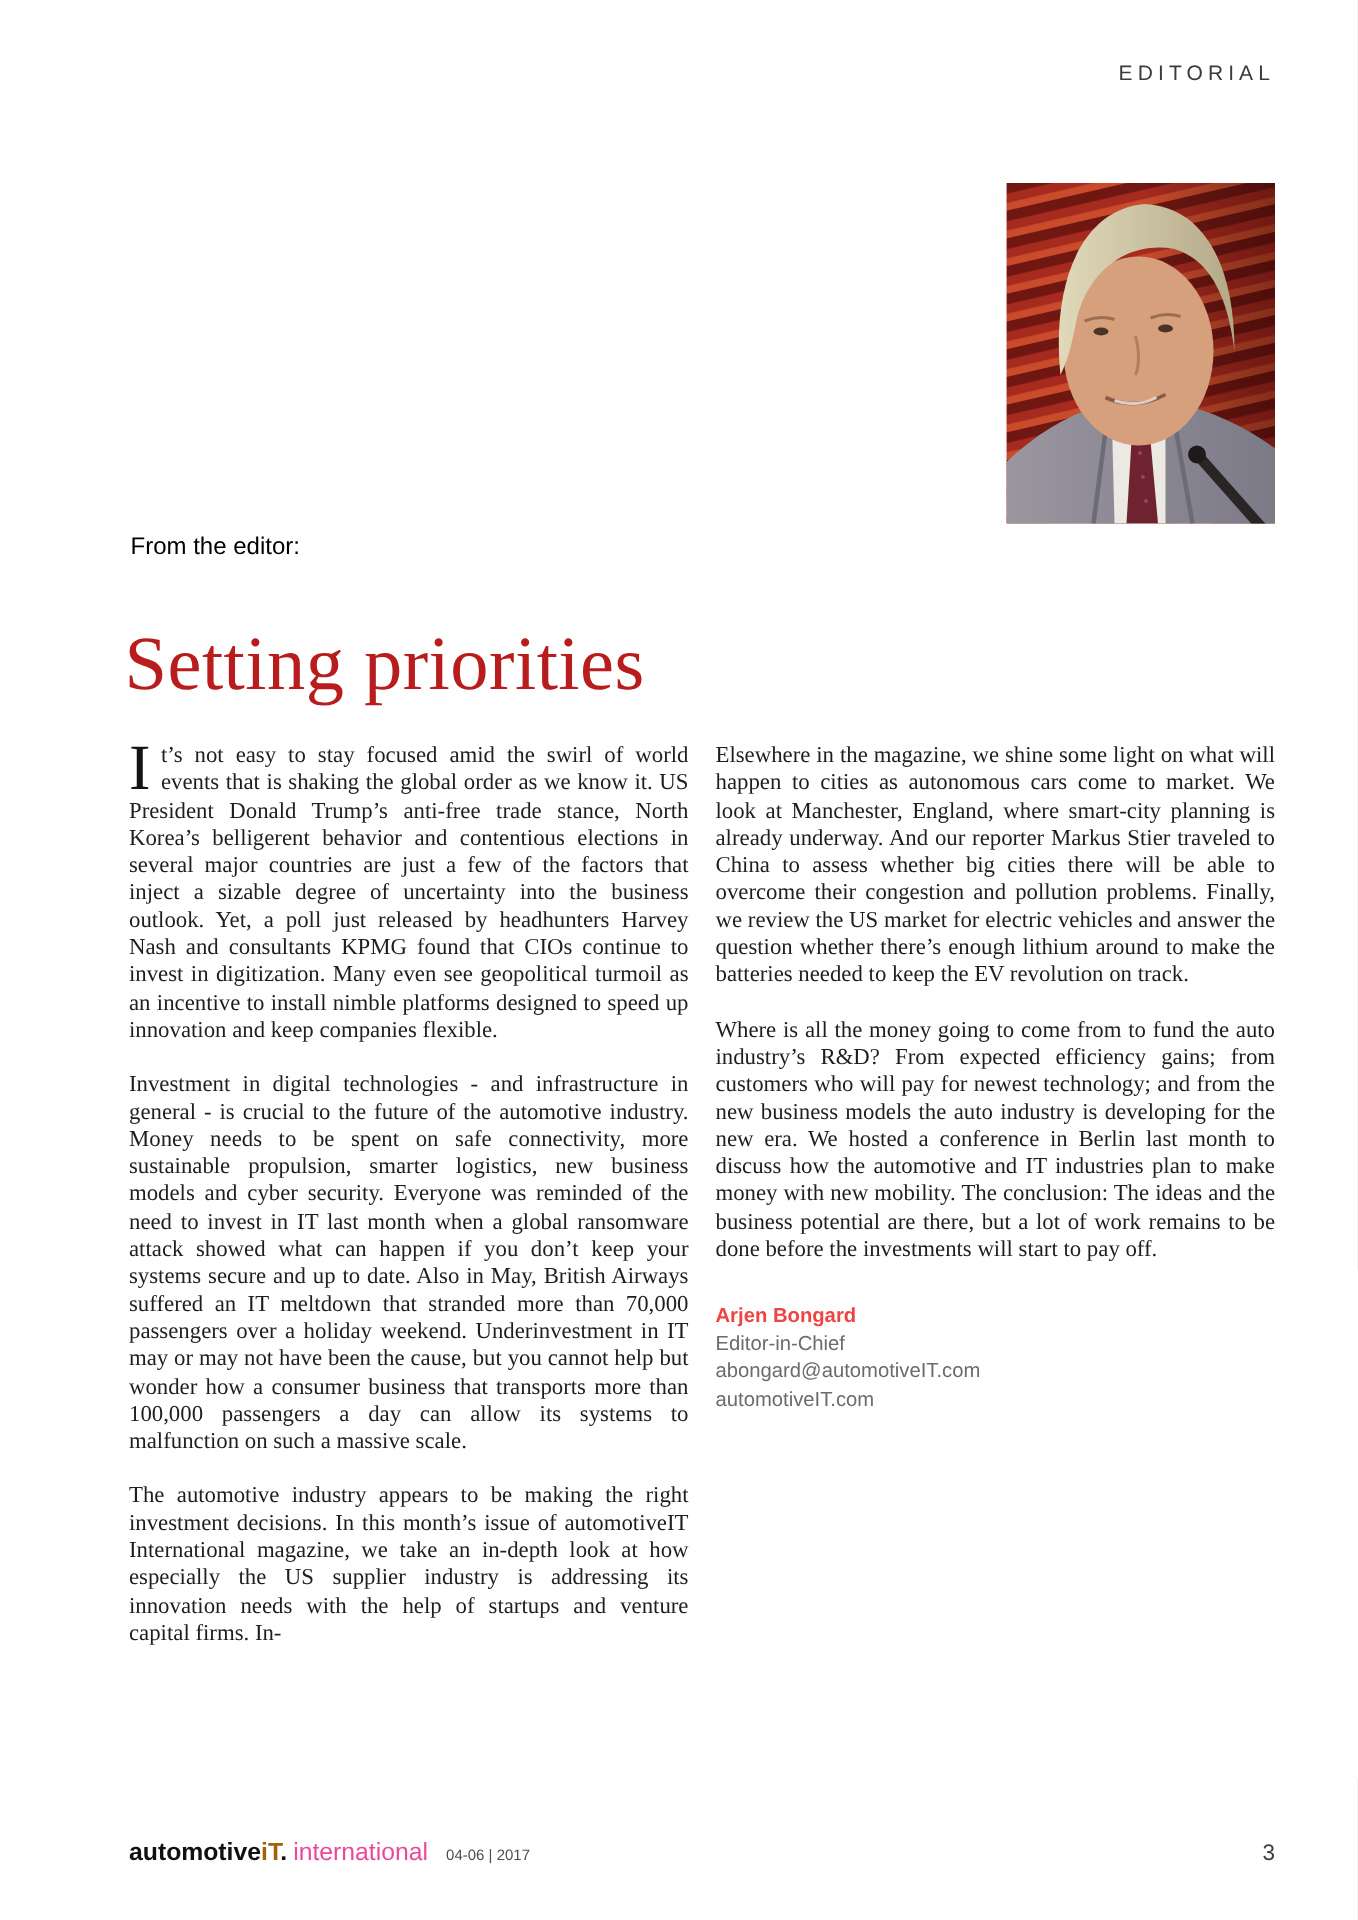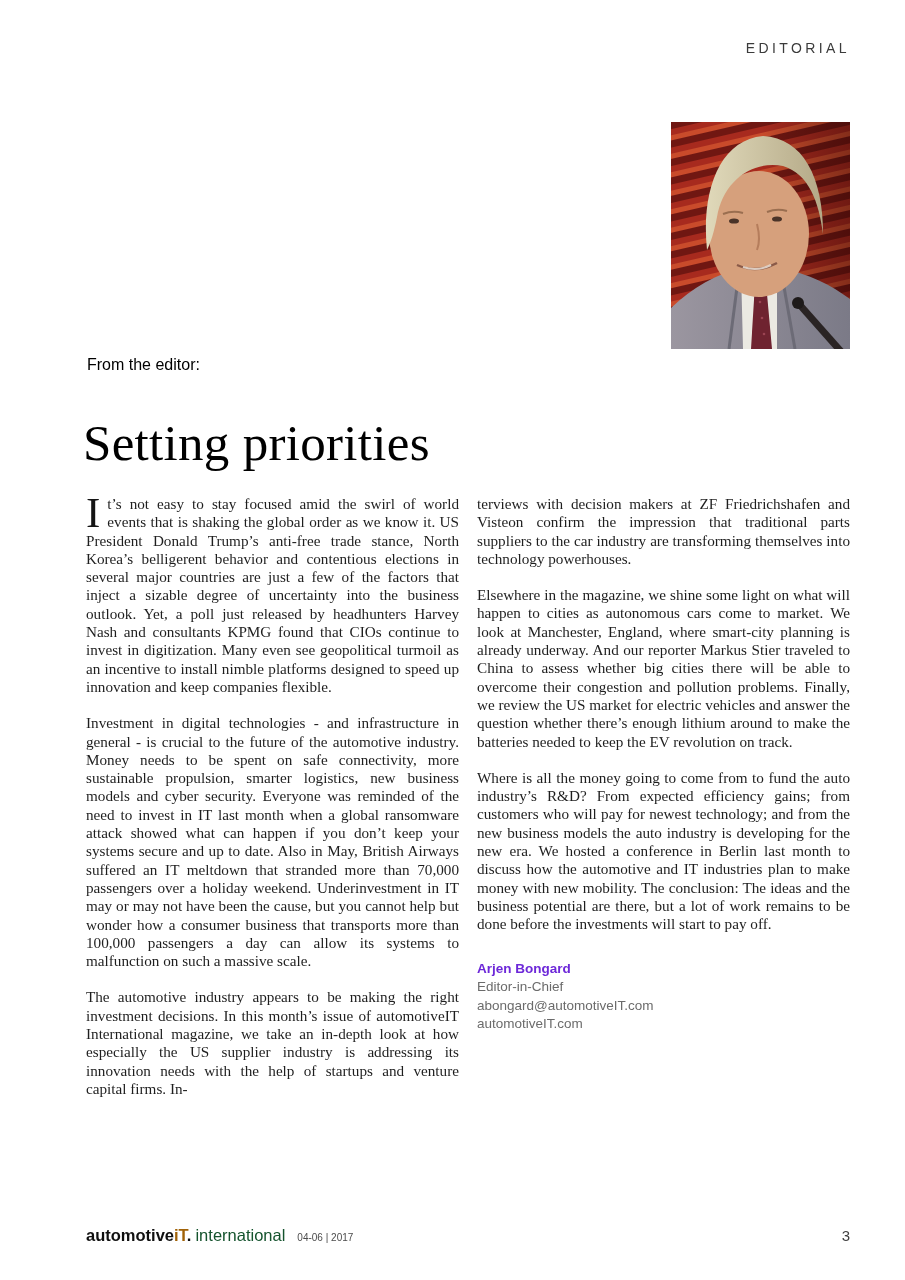--- a/index.html
+++ b/index.html
@@ -18,21 +18,21 @@
     display:block;
   }
   .eyebrow {
     position:absolute; left:87px; top:356px;
     font-family:"Liberation Sans", sans-serif;
     font-size:16px; color:#000000;
   }
   .headline {
     position:absolute; left:83px; top:381px;
     font-family:"Liberation Serif", serif;
-    font-size:51px; font-weight:400; color:#000000; letter-spacing:0.3px;
+    font-size:51px; font-weight:400; color:#b91c1c; letter-spacing:0.3px;
     line-height:1.1;
   }
   .columns {
     position:absolute; left:86px; top:495px; width:764px;
     display:flex; gap:18px;
   }
   .col { width:373px; }
   .col p {
     margin:0 0 18px 0;
     font-size:15.2px; line-height:18.3px;
@@ -43,28 +43,28 @@
     font-size:43px; line-height:34px;
     padding:1px 7px 0 0;
     color:#141414;
   }
   .signature {
     margin-top:26px;
     font-family:"Liberation Sans", sans-serif;
     font-size:13.5px; line-height:18.5px; color:#6b6b6b;
     text-align:left;
   }
-  .signature .name { font-weight:700; color:#6d28d9; }
+  .signature .name { font-weight:700; color:#ef4444; }
   .footer {
     position:absolute; left:86px; right:55px; top:1226px;
     display:flex; justify-content:space-between; align-items:baseline;
     font-family:"Liberation Sans", sans-serif;
   }
   .logo { font-size:16.5px; font-weight:700; color:#101010; white-space:nowrap; }
-  .logo .intl { font-weight:400; color:#14532d; margin-left:4px; }
+  .logo .intl { font-weight:400; color:#ec4899; margin-left:4px; }
   .issue { font-size:10px; font-weight:400; color:#4c4c4c; margin-left:12px; }
   .pagenum { font-size:15px; color:#3f3f3f; }
 </style>
 </head>
 <body>
 
 <div class="page">
 
   <div class="kicker">EDITORIAL</div>
 
@@ -124,21 +124,20 @@
 
   <h1 class="headline">Setting priorities</h1>
 
   <div class="columns">
     <div class="col">
       <p><span class="dropcap">I</span><span>t’s not easy to stay focused amid the swirl of world events that is shaking the global order as we know it. US President Donald Trump’s anti-free trade stance, North Korea’s belligerent behavior and contentious elections in several major countries are just a few of the factors that inject a sizable degree of uncertainty into the business outlook. Yet, a poll just released by headhunters Harvey Nash and consultants KPMG found that CIOs continue to invest in digitization. Many even see geopolitical turmoil as an incentive to install nimble platforms designed to speed up innovation and keep companies flexible.</span></p>
       <p>Investment in digital technologies - and infrastructure in general - is crucial to the future of the automotive industry. Money needs to be spent on safe connectivity, more sustainable propulsion, smarter logistics, new business models and cyber security. Everyone was reminded of the need to invest in IT last month when a global ransomware attack showed what can happen if you don’t keep your systems secure and up to date. Also in May, British Airways suffered an IT meltdown that stranded more than 70,000 passengers over a holiday weekend. Underinvestment in IT may or may not have been the cause, but you cannot help but wonder how a consumer business that transports more than 100,000 passengers a day can allow its systems to malfunction on such a massive scale.</p>
       <p>The automotive industry appears to be making the right investment decisions. In this month’s issue of automotiveIT International magazine, we take an in-depth look at how especially the US supplier industry is addressing its innovation needs with the help of startups and venture capital firms. In-</p>
     </div>
     <div class="col">
-      <p>terviews with decision makers at ZF Friedrichshafen and Visteon confirm the impression that traditional parts suppliers to the car industry are transforming themselves into technology powerhouses.</p>
       <p>Elsewhere in the magazine, we shine some light on what will happen to cities as autonomous cars come to market. We look at Manchester, England, where smart-city planning is already underway. And our reporter Markus Stier traveled to China to assess whether big cities there will be able to overcome their congestion and pollution problems. Finally, we review the US market for electric vehicles and answer the question whether there’s enough lithium around to make the batteries needed to keep the EV revolution on track.</p>
       <p>Where is all the money going to come from to fund the auto industry’s R&amp;D? From expected efficiency gains; from customers who will pay for newest technology; and from the new business models the auto industry is developing for the new era. We hosted a conference in Berlin last month to discuss how the automotive and IT industries plan to make money with new mobility. The conclusion: The ideas and the business potential are there, but a lot of work remains to be done before the investments will start to pay off.</p>
       <div class="signature">
         <div class="name">Arjen Bongard</div>
         <div>Editor-in-Chief</div>
         <div>abongard@automotiveIT.com</div>
         <div>automotiveIT.com</div>
       </div>
     </div>
   </div>

